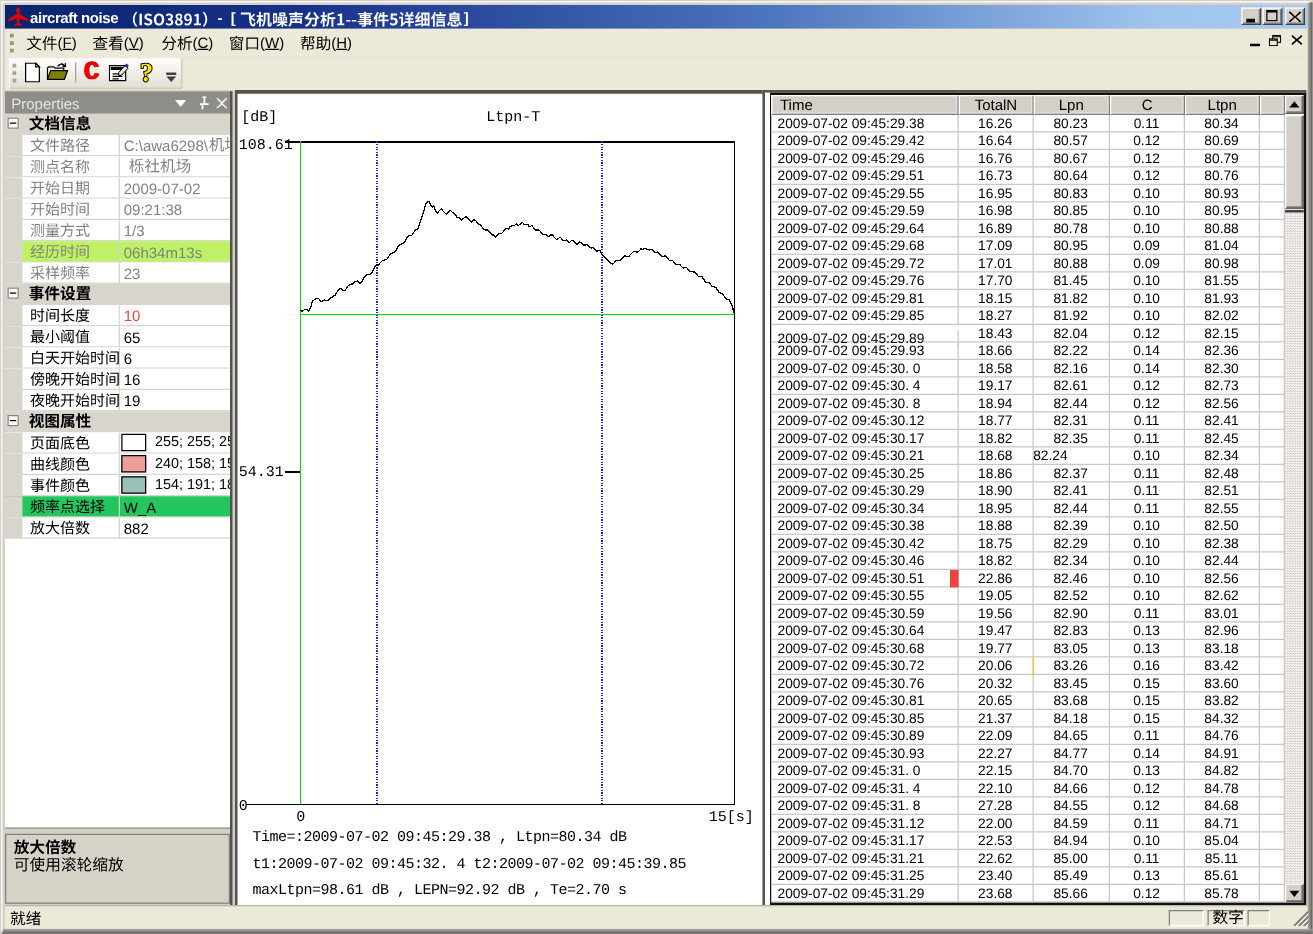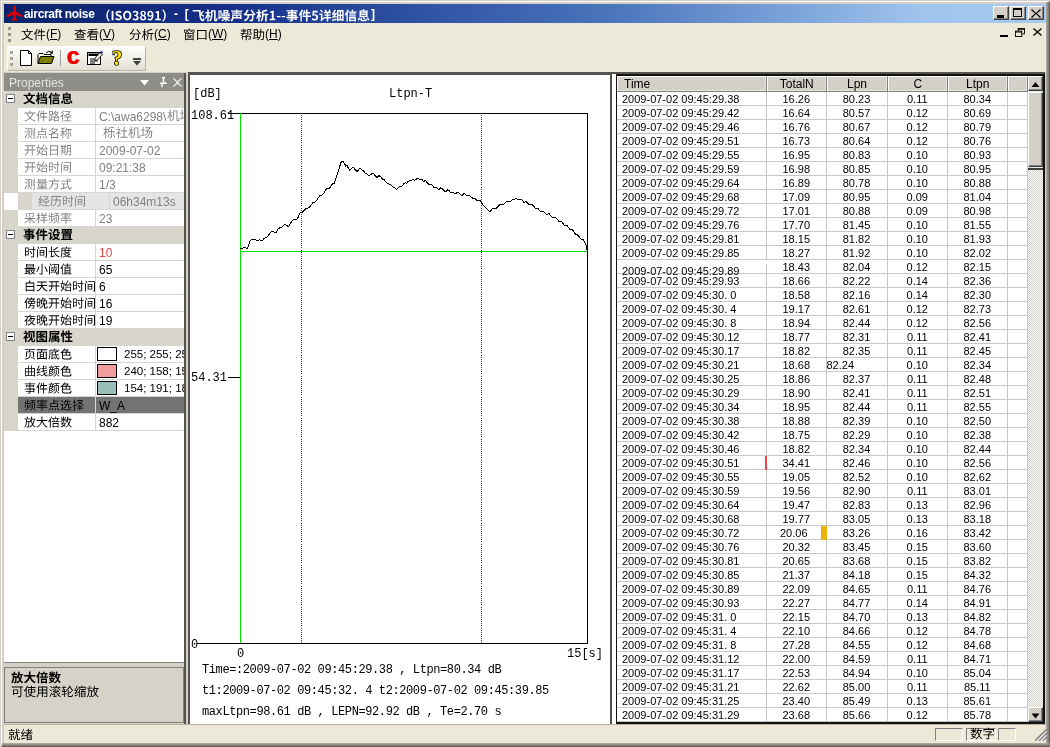--- a/index.html
+++ b/index.html
@@ -179,21 +179,21 @@
     </div>
 <div class="abs" style="left:0;top:103px;width:180px;height:17px;background:#fff">
       <div class="abs" style="left:0;top:0;width:14px;height:17px;background:#d8d5cc"></div>
       <div class="abs" style="left:14px;top:0;width:166px;height:17px;border-bottom:1px solid #d8d5cc"></div>
       <div class="abs" style="left:91px;top:0;width:1px;height:17px;background:#d8d5cc"></div>
       <svg style="position:absolute;left:20px;top:2px;" width="48" height="15" viewBox="0 -10.6 48.0 15.0">
         <path d="M5.8 -1.1C6.4 -0.5 7.2 0.3 7.5 0.9L8.1 0.5C7.7 -0.0 7.0 -0.9 6.4 -1.5ZM3.7 -9.4V-1.8H4.5V-8.7H7.1V-1.9H7.8V-9.4ZM10.4 -9.9V-0.1C10.4 0.1 10.3 0.2 10.2 0.2C10.0 0.2 9.4 0.2 8.8 0.2C8.9 0.4 9.0 0.7 9.1 0.9C9.9 0.9 10.4 0.9 10.7 0.8C11.0 0.6 11.1 0.4 11.1 -0.1V-9.9ZM8.8 -9.0V-1.8H9.5V-9.0ZM5.4 -7.8V-3.6C5.4 -2.1 5.1 -0.6 3.1 0.4C3.2 0.5 3.5 0.8 3.6 0.9C5.7 -0.2 6.0 -2.0 6.0 -3.6V-7.8ZM1.0 -9.3C1.6 -8.9 2.5 -8.4 2.9 -8.0L3.5 -8.7C3.0 -9.1 2.2 -9.6 1.5 -9.9ZM0.5 -6.1C1.1 -5.7 2.0 -5.2 2.4 -4.8L3.0 -5.5C2.5 -5.9 1.6 -6.4 1.0 -6.7ZM0.7 0.3 1.5 0.8C2.0 -0.3 2.6 -1.8 3.0 -3.0L2.3 -3.5C1.8 -2.2 1.2 -0.6 0.7 0.3Z M15.0 -8.0H21.0V-7.3H15.0ZM15.0 -9.2H21.0V-8.5H15.0ZM14.1 -9.7V-6.8H21.9V-9.7ZM12.6 -6.3V-5.6H23.4V-6.3ZM14.8 -3.3H17.5V-2.6H14.8ZM18.4 -3.3H21.3V-2.6H18.4ZM14.8 -4.5H17.5V-3.8H14.8ZM18.4 -4.5H21.3V-3.8H18.4ZM12.6 -0.0V0.7H23.5V-0.0H18.4V-0.7H22.5V-1.4H18.4V-2.0H22.2V-5.0H13.9V-2.0H17.5V-1.4H13.6V-0.7H17.5V-0.0Z M29.3 -9.8C29.6 -9.3 30.0 -8.5 30.1 -8.0H24.8V-7.1H28.1C27.9 -4.4 27.6 -1.3 24.6 0.3C24.8 0.4 25.1 0.8 25.2 1.0C27.5 -0.2 28.4 -2.2 28.8 -4.3H33.1C32.9 -1.6 32.6 -0.5 32.3 -0.1C32.1 -0.0 32.0 0.0 31.7 0.0C31.4 0.0 30.6 -0.0 29.7 -0.1C29.9 0.2 30.0 0.5 30.0 0.8C30.8 0.9 31.6 0.9 32.0 0.8C32.5 0.8 32.8 0.7 33.1 0.4C33.5 -0.1 33.8 -1.4 34.0 -4.8C34.0 -4.9 34.1 -5.2 34.1 -5.2H28.9C29.0 -5.8 29.0 -6.5 29.1 -7.1H35.2V-8.0H30.2L31.0 -8.4C30.9 -8.9 30.5 -9.6 30.1 -10.2Z M44.5 -9.5C45.1 -9.1 45.9 -8.4 46.2 -8.0L46.9 -8.5C46.5 -9.0 45.7 -9.6 45.1 -10.0ZM42.8 -10.0C42.8 -9.3 42.8 -8.6 42.8 -7.8H36.7V-7.0H42.9C43.2 -2.5 44.2 1.0 46.2 1.0C47.1 1.0 47.4 0.4 47.6 -1.7C47.4 -1.8 47.0 -2.0 46.8 -2.2C46.7 -0.6 46.6 0.0 46.3 0.0C45.1 0.0 44.1 -2.9 43.8 -7.0H47.4V-7.8H43.8C43.8 -8.5 43.7 -9.3 43.7 -10.0ZM36.7 -0.3 37.0 0.6C38.5 0.3 40.7 -0.2 42.8 -0.7L42.7 -1.5L40.1 -1.0V-4.3H42.4V-5.2H37.1V-4.3H39.2V-0.8Z" fill="#808080"></path>
       </svg>
       <span class="abs" style="left:95px;top:2px;font-size:12px;color:#808080;white-space:nowrap">1/3</span>
     </div>
-<div class="abs" style="left:14px;top:120px;width:180px;height:17px;background:#e5e5e5">
+<div class="abs" style="left:0;top:120px;width:180px;height:17px;background:#bef264">
       <div class="abs" style="left:0;top:0;width:14px;height:17px;background:#d8d5cc"></div>
       <div class="abs" style="left:14px;top:0;width:166px;height:17px;border-bottom:1px solid #d8d5cc"></div>
       <div class="abs" style="left:91px;top:0;width:1px;height:17px;background:#d8d5cc"></div>
       <svg style="position:absolute;left:20px;top:2px;" width="48" height="15" viewBox="0 -10.6 48.0 15.0">
         <path d="M0.5 -0.7 0.6 0.2C1.8 -0.1 3.2 -0.5 4.6 -0.8L4.5 -1.6C3.0 -1.3 1.5 -0.9 0.5 -0.7ZM0.7 -5.1C0.9 -5.2 1.2 -5.2 2.7 -5.4C2.2 -4.7 1.7 -4.1 1.4 -3.8C1.0 -3.4 0.8 -3.1 0.5 -3.1C0.6 -2.8 0.7 -2.4 0.8 -2.2C1.0 -2.3 1.5 -2.5 4.5 -3.1C4.5 -3.3 4.5 -3.6 4.5 -3.9L2.2 -3.4C3.1 -4.5 4.1 -5.8 4.9 -7.1L4.1 -7.6C3.8 -7.1 3.6 -6.7 3.3 -6.3L1.6 -6.1C2.4 -7.1 3.1 -8.4 3.7 -9.7L2.8 -10.1C2.3 -8.6 1.4 -7.1 1.1 -6.7C0.8 -6.3 0.6 -6.0 0.4 -5.9C0.5 -5.7 0.6 -5.3 0.7 -5.1ZM5.1 -9.4V-8.6H9.3C8.2 -7.1 6.2 -5.8 4.3 -5.1C4.5 -5.0 4.7 -4.6 4.8 -4.4C5.9 -4.8 7.0 -5.4 8.0 -6.0C9.1 -5.6 10.4 -4.9 11.1 -4.4L11.6 -5.2C10.9 -5.6 9.7 -6.2 8.7 -6.6C9.5 -7.3 10.2 -8.2 10.7 -9.1L10.1 -9.5L9.9 -9.4ZM5.2 -4.0V-3.2H7.6V-0.2H4.5V0.6H11.5V-0.2H8.4V-3.2H11.0V-4.0Z M13.4 -9.5V-5.7C13.4 -3.8 13.3 -1.4 12.4 0.4C12.6 0.5 13.0 0.8 13.2 0.9C14.2 -1.0 14.3 -3.7 14.3 -5.7V-8.6H23.4V-9.5ZM17.9 -8.0C17.9 -7.3 17.9 -6.6 17.9 -6.0H15.1V-5.2H17.8C17.6 -2.8 16.9 -0.9 14.5 0.2C14.7 0.4 15.0 0.7 15.1 0.9C17.7 -0.4 18.4 -2.5 18.7 -5.2H21.8C21.6 -1.9 21.5 -0.6 21.1 -0.3C21.0 -0.1 20.8 -0.1 20.6 -0.1C20.3 -0.1 19.6 -0.1 18.8 -0.2C19.0 0.1 19.1 0.5 19.1 0.7C19.8 0.8 20.6 0.8 21.0 0.8C21.4 0.7 21.6 0.6 21.9 0.3C22.3 -0.2 22.5 -1.6 22.7 -5.6C22.7 -5.7 22.8 -6.0 22.8 -6.0H18.8C18.8 -6.6 18.8 -7.3 18.9 -8.0Z M29.7 -5.4C30.3 -4.5 31.1 -3.2 31.5 -2.5L32.3 -3.0C31.9 -3.7 31.1 -4.9 30.4 -5.8ZM27.9 -4.8V-2.1H25.8V-4.8ZM27.9 -5.6H25.8V-8.3H27.9ZM25.0 -9.1V-0.3H25.8V-1.3H28.7V-9.1ZM33.2 -10.0V-7.7H29.3V-6.8H33.2V-0.4C33.2 -0.2 33.1 -0.1 32.8 -0.1C32.6 -0.0 31.7 -0.0 30.7 -0.1C30.9 0.2 31.0 0.6 31.1 0.8C32.3 0.8 33.0 0.8 33.5 0.7C33.9 0.5 34.1 0.3 34.1 -0.4V-6.8H35.5V-7.7H34.1V-10.0Z M37.1 -7.4V1.0H38.0V-7.4ZM37.3 -9.5C37.8 -9.0 38.4 -8.2 38.7 -7.7L39.5 -8.2C39.2 -8.7 38.5 -9.4 38.0 -9.9ZM40.5 -3.5H43.4V-1.9H40.5ZM40.5 -5.9H43.4V-4.3H40.5ZM39.7 -6.6V-1.2H44.3V-6.6ZM40.2 -9.4V-8.6H46.0V-0.1C46.0 0.0 46.0 0.1 45.8 0.1C45.7 0.1 45.2 0.1 44.7 0.1C44.8 0.3 44.9 0.7 45.0 0.9C45.7 0.9 46.2 0.9 46.5 0.8C46.8 0.6 47.0 0.4 47.0 -0.1V-9.4Z" fill="#808080"></path>
       </svg>
       <span class="abs" style="left:95px;top:2px;font-size:12px;color:#808080;white-space:nowrap">06h34m13s</span>
     </div>
 <div class="abs" style="left:0;top:137px;width:180px;height:17px;background:#fff">
       <div class="abs" style="left:0;top:0;width:14px;height:17px;background:#d8d5cc"></div>
@@ -288,21 +288,21 @@
 <div class="abs" style="left:0;top:307px;width:180px;height:17px;background:#fff">
       <div class="abs" style="left:0;top:0;width:14px;height:17px;background:#d8d5cc"></div>
       <div class="abs" style="left:14px;top:0;width:166px;height:17px;border-bottom:1px solid #d8d5cc"></div>
       <div class="abs" style="left:91px;top:0;width:1px;height:17px;background:#d8d5cc"></div>
       <svg style="position:absolute;left:20px;top:2px;" width="48" height="15" viewBox="0 -10.6 48.0 15.0">
         <path d="M1.6 -1.6V-0.9H5.5V-0.0C5.5 0.2 5.4 0.2 5.2 0.2C5.0 0.3 4.3 0.3 3.6 0.2C3.7 0.4 3.8 0.8 3.9 1.0C4.9 1.0 5.5 1.0 5.9 0.9C6.3 0.7 6.4 0.5 6.4 -0.0V-0.9H9.3V-0.3H10.2V-2.5H11.5V-3.2H10.2V-4.7H6.4V-5.5H10.0V-7.7H6.4V-8.4H11.2V-9.1H6.4V-10.1H5.5V-9.1H0.8V-8.4H5.5V-7.7H2.1V-5.5H5.5V-4.7H1.7V-4.0H5.5V-3.2H0.6V-2.5H5.5V-1.6ZM2.9 -7.0H5.5V-6.2H2.9ZM6.4 -7.0H9.1V-6.2H6.4ZM6.4 -4.0H9.3V-3.2H6.4ZM6.4 -2.5H9.3V-1.6H6.4Z M15.8 -4.1V-3.2H19.2V1.0H20.1V-3.2H23.4V-4.1H20.1V-6.7H22.9V-7.6H20.1V-9.9H19.2V-7.6H17.6C17.8 -8.2 17.9 -8.7 18.0 -9.3L17.2 -9.5C16.9 -7.9 16.4 -6.4 15.7 -5.4C15.9 -5.3 16.3 -5.0 16.5 -4.9C16.8 -5.4 17.1 -6.0 17.4 -6.7H19.2V-4.1ZM15.2 -10.0C14.6 -8.2 13.5 -6.4 12.4 -5.2C12.5 -5.0 12.8 -4.6 12.9 -4.4C13.3 -4.8 13.6 -5.2 14.0 -5.8V0.9H14.9V-7.2C15.3 -8.0 15.7 -8.9 16.1 -9.8Z M32.4 -6.1C32.4 -1.8 32.2 -0.4 29.2 0.4C29.3 0.5 29.5 0.8 29.6 1.0C32.8 0.1 33.1 -1.5 33.1 -6.1ZM28.8 -5.5C28.1 -4.9 26.9 -4.4 25.9 -4.1C26.1 -3.9 26.3 -3.6 26.5 -3.5C27.5 -3.8 28.8 -4.5 29.5 -5.2ZM29.2 -2.2C28.5 -1.2 27.0 -0.4 25.6 0.0C25.8 0.2 26.0 0.5 26.1 0.7C27.7 0.1 29.1 -0.8 30.0 -1.9ZM32.9 -0.9C33.7 -0.4 34.6 0.4 35.0 1.0L35.5 0.4C35.1 -0.1 34.1 -0.9 33.4 -1.4ZM30.4 -7.3V-1.6H31.2V-6.6H34.2V-1.7H35.0V-7.3H32.7C32.9 -7.7 33.0 -8.2 33.2 -8.6H35.4V-9.3H30.2V-8.6H32.4C32.3 -8.2 32.1 -7.7 32.0 -7.3ZM26.7 -9.9C26.9 -9.6 27.0 -9.2 27.2 -8.9H24.8V-8.1H30.0V-8.9H28.0C27.9 -9.2 27.7 -9.7 27.5 -10.1ZM29.0 -3.9C28.3 -3.2 27.0 -2.5 25.8 -2.1C25.9 -2.7 25.9 -3.3 25.9 -3.9V-5.7H29.9V-6.4H28.7C28.9 -6.8 29.2 -7.4 29.4 -7.8L28.7 -8.0C28.5 -7.6 28.2 -6.9 27.9 -6.4H26.3L27.0 -6.6C26.9 -7.0 26.6 -7.6 26.3 -8.1L25.6 -7.8C25.9 -7.4 26.1 -6.8 26.2 -6.4H25.1V-3.9C25.1 -2.6 25.0 -0.8 24.4 0.5C24.6 0.6 24.9 0.8 25.1 1.0C25.5 0.1 25.7 -1.0 25.8 -2.0C26.0 -1.9 26.2 -1.6 26.3 -1.4C27.6 -1.9 28.9 -2.7 29.7 -3.6Z M41.7 -5.9V-3.8H38.9V-5.9ZM42.6 -5.9H45.4V-3.8H42.6ZM43.2 -8.2C42.8 -7.7 42.4 -7.2 41.9 -6.8H38.7C39.2 -7.2 39.6 -7.7 40.0 -8.2ZM40.2 -10.1C39.4 -8.5 37.9 -7.0 36.5 -6.1C36.6 -5.9 36.9 -5.5 37.0 -5.3C37.3 -5.5 37.7 -5.8 38.0 -6.1V-1.0C38.0 0.4 38.6 0.8 40.5 0.8C41.0 0.8 44.7 0.8 45.2 0.8C47.0 0.8 47.3 0.2 47.6 -1.7C47.3 -1.7 46.9 -1.8 46.7 -2.0C46.5 -0.4 46.4 -0.1 45.2 -0.1C44.4 -0.1 41.1 -0.1 40.5 -0.1C39.2 -0.1 38.9 -0.2 38.9 -1.0V-3.0H45.4V-2.4H46.3V-6.8H43.0C43.6 -7.3 44.1 -8.0 44.5 -8.7L44.0 -9.1L43.8 -9.0H40.6C40.8 -9.3 40.9 -9.6 41.1 -9.8Z" fill="#000"></path>
       </svg>
       <div class="abs" style="left:93px;top:1px;width:20px;height:14px;background:#9abfb8;border:1.5px solid #000"></div>
       <span class="abs" style="left:120px;top:2.5px;font-size:11.5px;color:#000;white-space:nowrap">154; 191; 18</span>
     </div>
-<div class="abs" style="left:0;top:324px;width:180px;height:17px;background:#737373">
+<div class="abs" style="left:0;top:324px;width:180px;height:17px;background:#22c55e">
       <div class="abs" style="left:0;top:0;width:14px;height:17px;background:#d8d5cc"></div>
       <div class="abs" style="left:14px;top:0;width:166px;height:17px;border-bottom:1px solid #d8d5cc"></div>
       <div class="abs" style="left:91px;top:0;width:1px;height:17px;background:#d8d5cc"></div>
       <svg style="position:absolute;left:20px;top:2px;" width="60" height="15" viewBox="0 -10.6 60.0 15.0">
         <path d="M8.4 -6.0C8.4 -1.8 8.3 -0.4 5.4 0.4C5.5 0.5 5.7 0.8 5.8 1.0C8.9 0.1 9.1 -1.5 9.2 -6.0ZM8.7 -1.0C9.5 -0.4 10.6 0.5 11.1 1.0L11.6 0.4C11.1 -0.1 10.0 -0.9 9.2 -1.5ZM5.1 -4.6C4.5 -2.1 3.1 -0.5 0.6 0.3C0.8 0.5 1.0 0.8 1.1 1.0C3.8 0.0 5.3 -1.7 5.9 -4.5ZM1.6 -4.8C1.4 -3.9 1.0 -3.0 0.4 -2.4C0.6 -2.3 1.0 -2.1 1.1 -1.9C1.6 -2.6 2.1 -3.6 2.4 -4.6ZM6.5 -7.3V-1.6H7.3V-6.6H10.2V-1.7H11.1V-7.3H8.9L9.4 -8.6H11.4V-9.4H6.2V-8.6H8.5C8.4 -8.2 8.2 -7.7 8.1 -7.3ZM1.4 -9.0V-6.3H0.5V-5.5H3.0V-1.9H3.8V-5.5H6.0V-6.3H4.0V-7.8H5.7V-8.6H4.0V-10.1H3.2V-6.3H2.1V-9.0Z M21.9 -7.7C21.5 -7.2 20.8 -6.6 20.2 -6.2L20.9 -5.7C21.5 -6.1 22.2 -6.7 22.7 -7.3ZM12.7 -4.0 13.1 -3.3C13.9 -3.7 14.9 -4.2 15.8 -4.7L15.6 -5.4C14.6 -4.9 13.4 -4.4 12.7 -4.0ZM13.0 -7.2C13.7 -6.8 14.5 -6.2 14.8 -5.8L15.5 -6.3C15.1 -6.7 14.3 -7.3 13.6 -7.7ZM20.1 -4.9C21.0 -4.4 22.0 -3.7 22.5 -3.2L23.2 -3.7C22.6 -4.2 21.6 -4.9 20.8 -5.4ZM12.6 -2.4V-1.6H17.5V1.0H18.5V-1.6H23.4V-2.4H18.5V-3.4H17.5V-2.4ZM17.2 -9.9C17.4 -9.7 17.6 -9.3 17.8 -9.0H12.9V-8.2H17.3C16.9 -7.6 16.5 -7.1 16.3 -6.9C16.2 -6.7 16.0 -6.6 15.8 -6.6C15.9 -6.4 16.0 -6.0 16.1 -5.8C16.2 -5.9 16.5 -5.9 17.9 -6.0C17.3 -5.4 16.8 -5.0 16.5 -4.8C16.1 -4.5 15.8 -4.2 15.6 -4.2C15.7 -4.0 15.8 -3.6 15.8 -3.4C16.1 -3.5 16.5 -3.6 19.6 -3.9C19.8 -3.6 19.9 -3.4 20.0 -3.2L20.7 -3.6C20.4 -4.1 19.8 -5.0 19.3 -5.6L18.6 -5.3C18.8 -5.1 19.0 -4.8 19.2 -4.5L17.1 -4.4C18.1 -5.2 19.2 -6.3 20.1 -7.4L19.4 -7.8C19.2 -7.5 18.9 -7.1 18.6 -6.8L17.1 -6.7C17.4 -7.1 17.8 -7.6 18.2 -8.2H23.3V-9.0H18.8C18.7 -9.3 18.4 -9.8 18.1 -10.2Z M26.8 -5.6H33.1V-3.4H26.8ZM28.1 -1.5C28.2 -0.8 28.3 0.3 28.3 0.9L29.2 0.7C29.2 0.2 29.1 -0.8 28.9 -1.6ZM30.6 -1.5C30.9 -0.8 31.3 0.2 31.4 0.8L32.3 0.6C32.1 0.0 31.8 -1.0 31.4 -1.7ZM33.0 -1.6C33.6 -0.9 34.3 0.2 34.6 0.9L35.4 0.5C35.1 -0.2 34.4 -1.2 33.8 -1.9ZM26.1 -1.9C25.8 -1.0 25.1 0.0 24.5 0.6L25.3 0.9C26.0 0.3 26.6 -0.7 27.0 -1.6ZM26.0 -6.4V-2.6H34.0V-6.4H30.4V-8.0H34.9V-8.8H30.4V-10.1H29.5V-6.4Z M36.7 -9.2C37.4 -8.6 38.2 -7.8 38.6 -7.2L39.3 -7.7C39.0 -8.3 38.1 -9.1 37.4 -9.7ZM41.4 -9.7C41.1 -8.7 40.6 -7.6 39.9 -6.9C40.1 -6.8 40.5 -6.5 40.7 -6.4C41.0 -6.7 41.2 -7.2 41.5 -7.6H43.2V-5.9H39.8V-5.1H42.0C41.8 -3.5 41.3 -2.4 39.5 -1.7C39.7 -1.6 40.0 -1.2 40.1 -1.0C42.1 -1.8 42.7 -3.2 42.9 -5.1H44.1V-2.3C44.1 -1.4 44.4 -1.1 45.3 -1.1C45.4 -1.1 46.2 -1.1 46.4 -1.1C47.2 -1.1 47.4 -1.5 47.5 -3.0C47.3 -3.1 46.9 -3.2 46.7 -3.4C46.7 -2.1 46.6 -2.0 46.3 -2.0C46.2 -2.0 45.5 -2.0 45.4 -2.0C45.1 -2.0 45.0 -2.0 45.0 -2.3V-5.1H47.4V-5.9H44.1V-7.6H46.9V-8.4H44.1V-10.0H43.2V-8.4H41.8C42.0 -8.8 42.1 -9.2 42.2 -9.5ZM39.0 -5.5H36.7V-4.6H38.1V-1.0C37.6 -0.8 37.1 -0.3 36.5 0.2L37.1 1.0C37.8 0.2 38.5 -0.4 38.9 -0.4C39.2 -0.4 39.6 -0.1 40.0 0.2C40.8 0.7 41.8 0.8 43.2 0.8C44.4 0.8 46.4 0.8 47.3 0.7C47.4 0.4 47.5 -0.0 47.6 -0.2C46.4 -0.1 44.6 -0.0 43.2 -0.0C41.9 -0.0 40.9 -0.1 40.2 -0.6C39.6 -0.9 39.3 -1.2 39.0 -1.2Z M50.1 -10.1V-7.7H48.6V-6.8H50.1V-4.3C49.5 -4.1 48.9 -3.9 48.4 -3.8L48.7 -2.9L50.1 -3.4V-0.1C50.1 0.0 50.1 0.1 49.9 0.1C49.8 0.1 49.3 0.1 48.8 0.1C48.9 0.3 49.0 0.7 49.1 0.9C49.8 0.9 50.3 0.9 50.6 0.7C50.9 0.6 51.0 0.3 51.0 -0.1V-3.7L52.4 -4.1L52.3 -4.9L51.0 -4.5V-6.8H52.4V-7.7H51.0V-10.1ZM57.6 -8.6C57.2 -8.0 56.6 -7.5 55.9 -7.0C55.3 -7.5 54.8 -8.0 54.4 -8.6ZM52.8 -9.4V-8.6H53.5C54.0 -7.8 54.6 -7.1 55.2 -6.5C54.3 -6.0 53.3 -5.5 52.2 -5.3C52.4 -5.1 52.6 -4.8 52.7 -4.6C53.8 -4.9 54.9 -5.4 55.9 -6.0C56.9 -5.4 57.9 -4.9 59.1 -4.5C59.3 -4.8 59.5 -5.1 59.7 -5.3C58.6 -5.5 57.5 -6.0 56.6 -6.5C57.6 -7.2 58.4 -8.1 58.9 -9.2L58.4 -9.5L58.2 -9.4ZM55.4 -4.9V-3.9H53.0V-3.1H55.4V-1.8H52.4V-1.0H55.4V1.0H56.3V-1.0H59.5V-1.8H56.3V-3.1H58.6V-3.9H56.3V-4.9Z" fill="#000"></path>
       </svg>
       <span class="abs" style="left:95px;top:2px;font-size:12px;color:#000;white-space:nowrap">W_A</span>
     </div>
 <div class="abs" style="left:0;top:341px;width:180px;height:17px;background:#fff">
       <div class="abs" style="left:0;top:0;width:14px;height:17px;background:#d8d5cc"></div>
@@ -563,22 +563,22 @@
 </div>
 <div class="abs" style="left:0;top:350.00px;width:410.5px;height:14.000px;border-bottom:1px solid #c8c8c8;font-size:11px;color:#000">
 <div class="abs" style="left:0px;top:0;width:150px;height:14.000px;border-right:1px solid #c8c8c8;text-align:left;padding-left:5px;line-height:14.00px;white-space:nowrap">2009-07-02 09:45:30.46</div>
 <div class="abs" style="left:150px;top:0;width:59.5px;height:14.000px;border-right:1px solid #c8c8c8;text-align:center;line-height:14.00px;white-space:nowrap">18.82</div>
 <div class="abs" style="left:209.5px;top:0;width:61px;height:14.000px;border-right:1px solid #c8c8c8;text-align:center;line-height:14.00px;white-space:nowrap">82.34</div>
 <div class="abs" style="left:270.5px;top:0;width:60.5px;height:14.000px;border-right:1px solid #c8c8c8;text-align:center;line-height:14.00px;white-space:nowrap">0.10</div>
 <div class="abs" style="left:331px;top:0;width:59.5px;height:14.000px;border-right:1px solid #c8c8c8;text-align:center;line-height:14.00px;white-space:nowrap">82.44</div>
 <div class="abs" style="left:390.5px;top:0;width:20px;height:14.000px;border-right:1px solid #c8c8c8;text-align:center;line-height:14.00px;white-space:nowrap"></div>
 </div>
 <div class="abs" style="left:0;top:364.00px;width:410.5px;height:14.000px;border-bottom:1px solid #c8c8c8;font-size:11px;color:#000">
-<div class="abs" style="left:0px;top:0;width:150px;height:14.000px;border-right:2px solid #ef4444;text-align:left;padding-left:5px;line-height:14.00px;white-space:nowrap">2009-07-02 09:45:30.51</div>
-<div class="abs" style="left:150px;top:0;width:59.5px;height:14.000px;border-right:1px solid #c8c8c8;text-align:center;line-height:14.00px;white-space:nowrap">34.41</div>
+<div class="abs" style="left:0px;top:0;width:150px;height:14.000px;border-right:7px solid #ef4444;text-align:left;padding-left:5px;line-height:14.00px;white-space:nowrap">2009-07-02 09:45:30.51</div>
+<div class="abs" style="left:150px;top:0;width:59.5px;height:14.000px;border-right:1px solid #c8c8c8;text-align:center;line-height:14.00px;white-space:nowrap">22.86</div>
 <div class="abs" style="left:209.5px;top:0;width:61px;height:14.000px;border-right:1px solid #c8c8c8;text-align:center;line-height:14.00px;white-space:nowrap">82.46</div>
 <div class="abs" style="left:270.5px;top:0;width:60.5px;height:14.000px;border-right:1px solid #c8c8c8;text-align:center;line-height:14.00px;white-space:nowrap">0.10</div>
 <div class="abs" style="left:331px;top:0;width:59.5px;height:14.000px;border-right:1px solid #c8c8c8;text-align:center;line-height:14.00px;white-space:nowrap">82.56</div>
 <div class="abs" style="left:390.5px;top:0;width:20px;height:14.000px;border-right:1px solid #c8c8c8;text-align:center;line-height:14.00px;white-space:nowrap"></div>
 </div>
 <div class="abs" style="left:0;top:378.00px;width:410.5px;height:14.000px;border-bottom:1px solid #c8c8c8;font-size:11px;color:#000">
 <div class="abs" style="left:0px;top:0;width:150px;height:14.000px;border-right:1px solid #c8c8c8;text-align:left;padding-left:5px;line-height:14.00px;white-space:nowrap">2009-07-02 09:45:30.55</div>
 <div class="abs" style="left:150px;top:0;width:59.5px;height:14.000px;border-right:1px solid #c8c8c8;text-align:center;line-height:14.00px;white-space:nowrap">19.05</div>
 <div class="abs" style="left:209.5px;top:0;width:61px;height:14.000px;border-right:1px solid #c8c8c8;text-align:center;line-height:14.00px;white-space:nowrap">82.52</div>
 <div class="abs" style="left:270.5px;top:0;width:60.5px;height:14.000px;border-right:1px solid #c8c8c8;text-align:center;line-height:14.00px;white-space:nowrap">0.10</div>
@@ -604,21 +604,21 @@
 <div class="abs" style="left:0;top:420.00px;width:410.5px;height:14.000px;border-bottom:1px solid #c8c8c8;font-size:11px;color:#000">
 <div class="abs" style="left:0px;top:0;width:150px;height:14.000px;border-right:1px solid #c8c8c8;text-align:left;padding-left:5px;line-height:14.00px;white-space:nowrap">2009-07-02 09:45:30.68</div>
 <div class="abs" style="left:150px;top:0;width:59.5px;height:14.000px;border-right:1px solid #c8c8c8;text-align:center;line-height:14.00px;white-space:nowrap">19.77</div>
 <div class="abs" style="left:209.5px;top:0;width:61px;height:14.000px;border-right:1px solid #c8c8c8;text-align:center;line-height:14.00px;white-space:nowrap">83.05</div>
 <div class="abs" style="left:270.5px;top:0;width:60.5px;height:14.000px;border-right:1px solid #c8c8c8;text-align:center;line-height:14.00px;white-space:nowrap">0.13</div>
 <div class="abs" style="left:331px;top:0;width:59.5px;height:14.000px;border-right:1px solid #c8c8c8;text-align:center;line-height:14.00px;white-space:nowrap">83.18</div>
 <div class="abs" style="left:390.5px;top:0;width:20px;height:14.000px;border-right:1px solid #c8c8c8;text-align:center;line-height:14.00px;white-space:nowrap"></div>
 </div>
 <div class="abs" style="left:0;top:434.00px;width:410.5px;height:14.000px;border-bottom:1px solid #c8c8c8;font-size:11px;color:#000">
 <div class="abs" style="left:0px;top:0;width:150px;height:14.000px;border-right:1px solid #c8c8c8;text-align:left;padding-left:5px;line-height:14.00px;white-space:nowrap">2009-07-02 09:45:30.72</div>
-<div class="abs" style="left:150px;top:0;width:59.5px;height:14.000px;border-right:6px solid #eab308;text-align:center;line-height:14.00px;white-space:nowrap">20.06</div>
+<div class="abs" style="left:150px;top:0;width:59.5px;height:14.000px;border-right:1px solid #eab308;text-align:center;line-height:14.00px;white-space:nowrap">20.06</div>
 <div class="abs" style="left:209.5px;top:0;width:61px;height:14.000px;border-right:1px solid #c8c8c8;text-align:center;line-height:14.00px;white-space:nowrap">83.26</div>
 <div class="abs" style="left:270.5px;top:0;width:60.5px;height:14.000px;border-right:1px solid #c8c8c8;text-align:center;line-height:14.00px;white-space:nowrap">0.16</div>
 <div class="abs" style="left:331px;top:0;width:59.5px;height:14.000px;border-right:1px solid #c8c8c8;text-align:center;line-height:14.00px;white-space:nowrap">83.42</div>
 <div class="abs" style="left:390.5px;top:0;width:20px;height:14.000px;border-right:1px solid #c8c8c8;text-align:center;line-height:14.00px;white-space:nowrap"></div>
 </div>
 <div class="abs" style="left:0;top:448.00px;width:410.5px;height:14.000px;border-bottom:1px solid #c8c8c8;font-size:11px;color:#000">
 <div class="abs" style="left:0px;top:0;width:150px;height:14.000px;border-right:1px solid #c8c8c8;text-align:left;padding-left:5px;line-height:14.00px;white-space:nowrap">2009-07-02 09:45:30.76</div>
 <div class="abs" style="left:150px;top:0;width:59.5px;height:14.000px;border-right:1px solid #c8c8c8;text-align:center;line-height:14.00px;white-space:nowrap">20.32</div>
 <div class="abs" style="left:209.5px;top:0;width:61px;height:14.000px;border-right:1px solid #c8c8c8;text-align:center;line-height:14.00px;white-space:nowrap">83.45</div>
 <div class="abs" style="left:270.5px;top:0;width:60.5px;height:14.000px;border-right:1px solid #c8c8c8;text-align:center;line-height:14.00px;white-space:nowrap">0.15</div>

